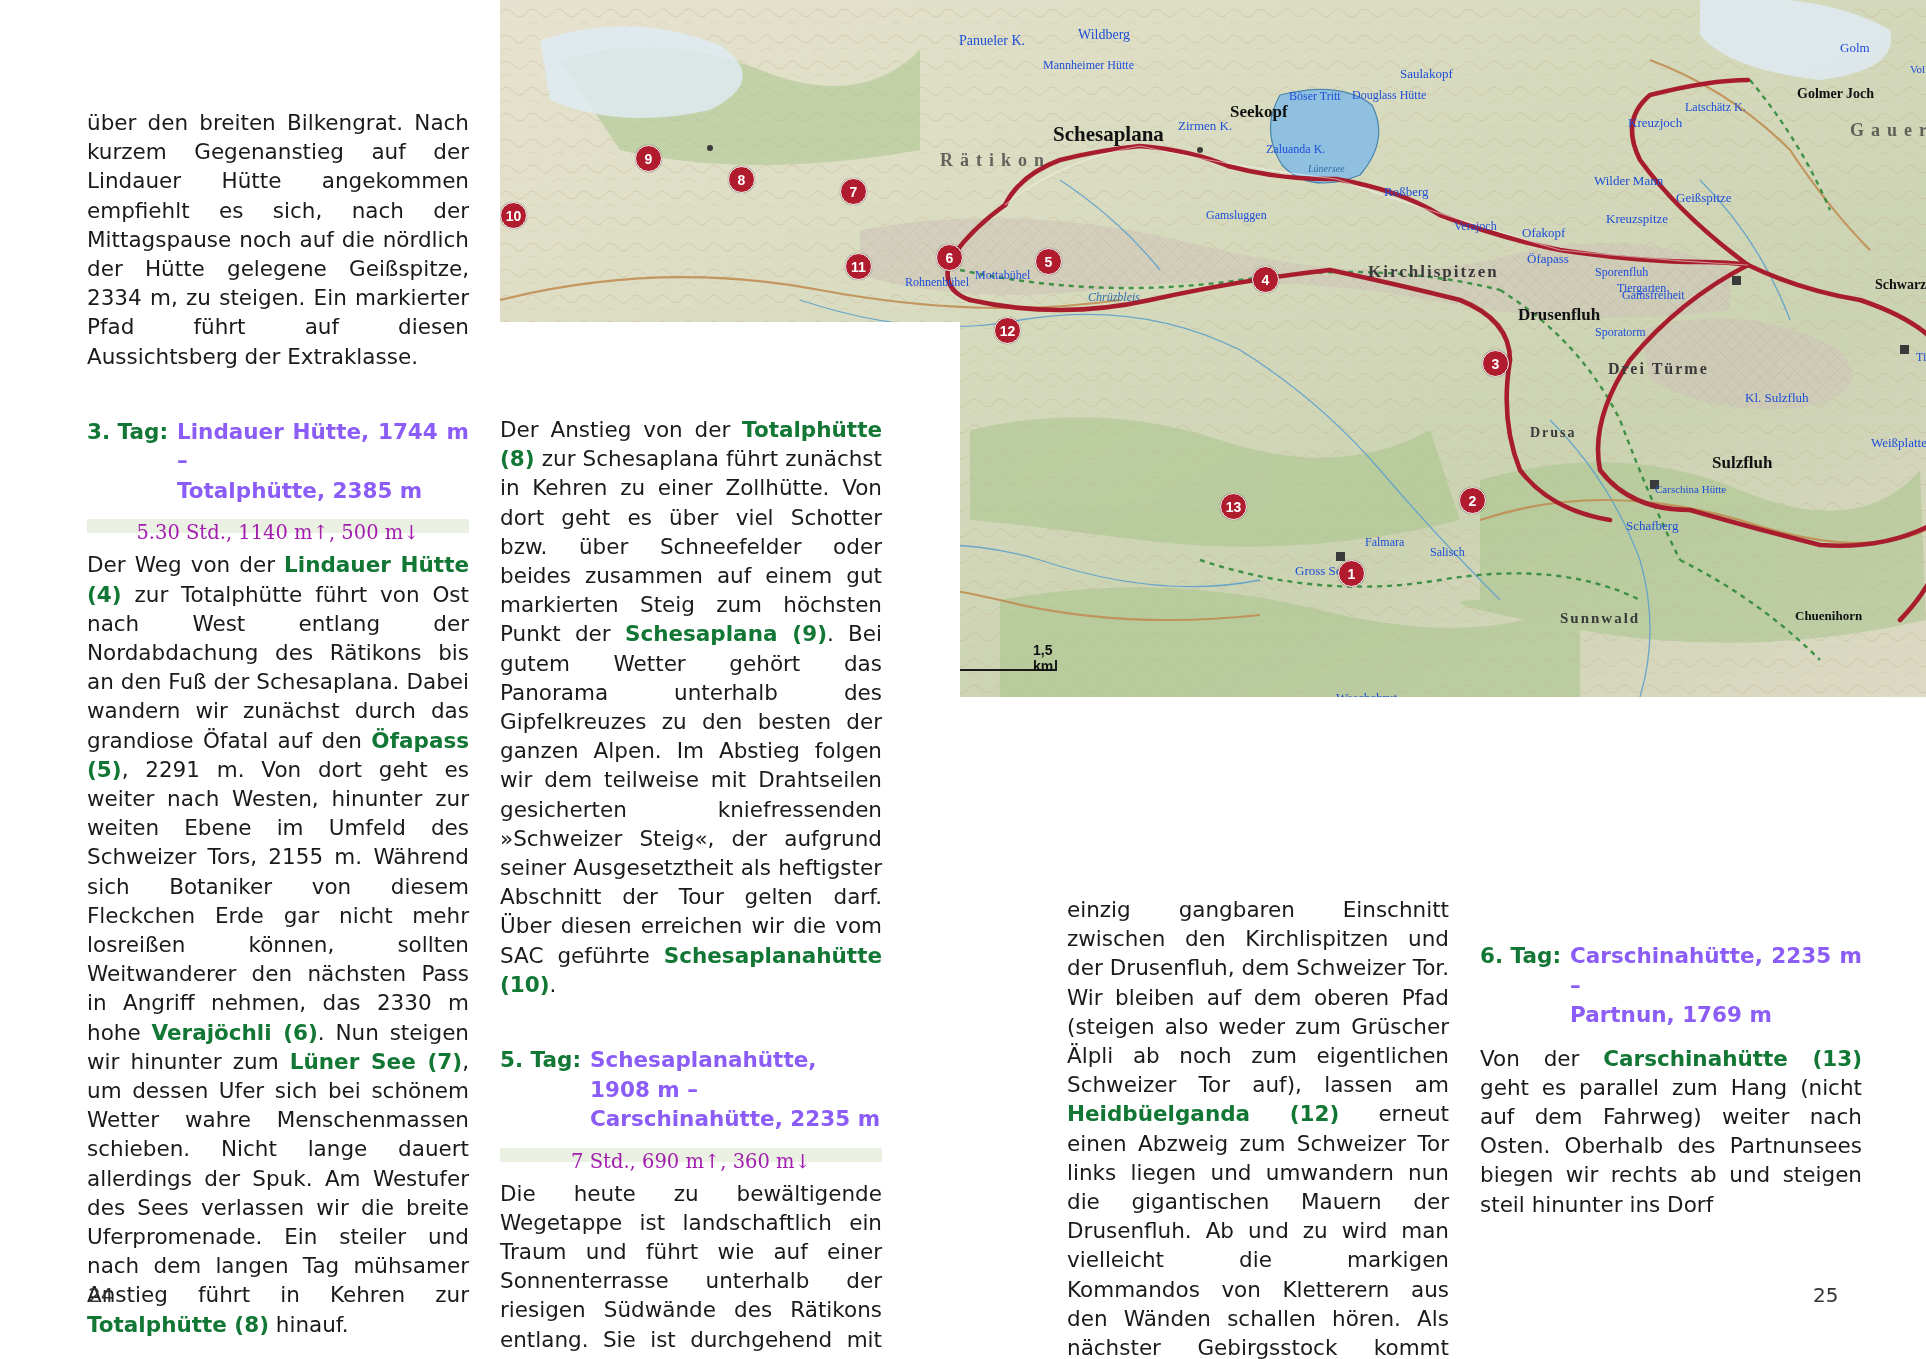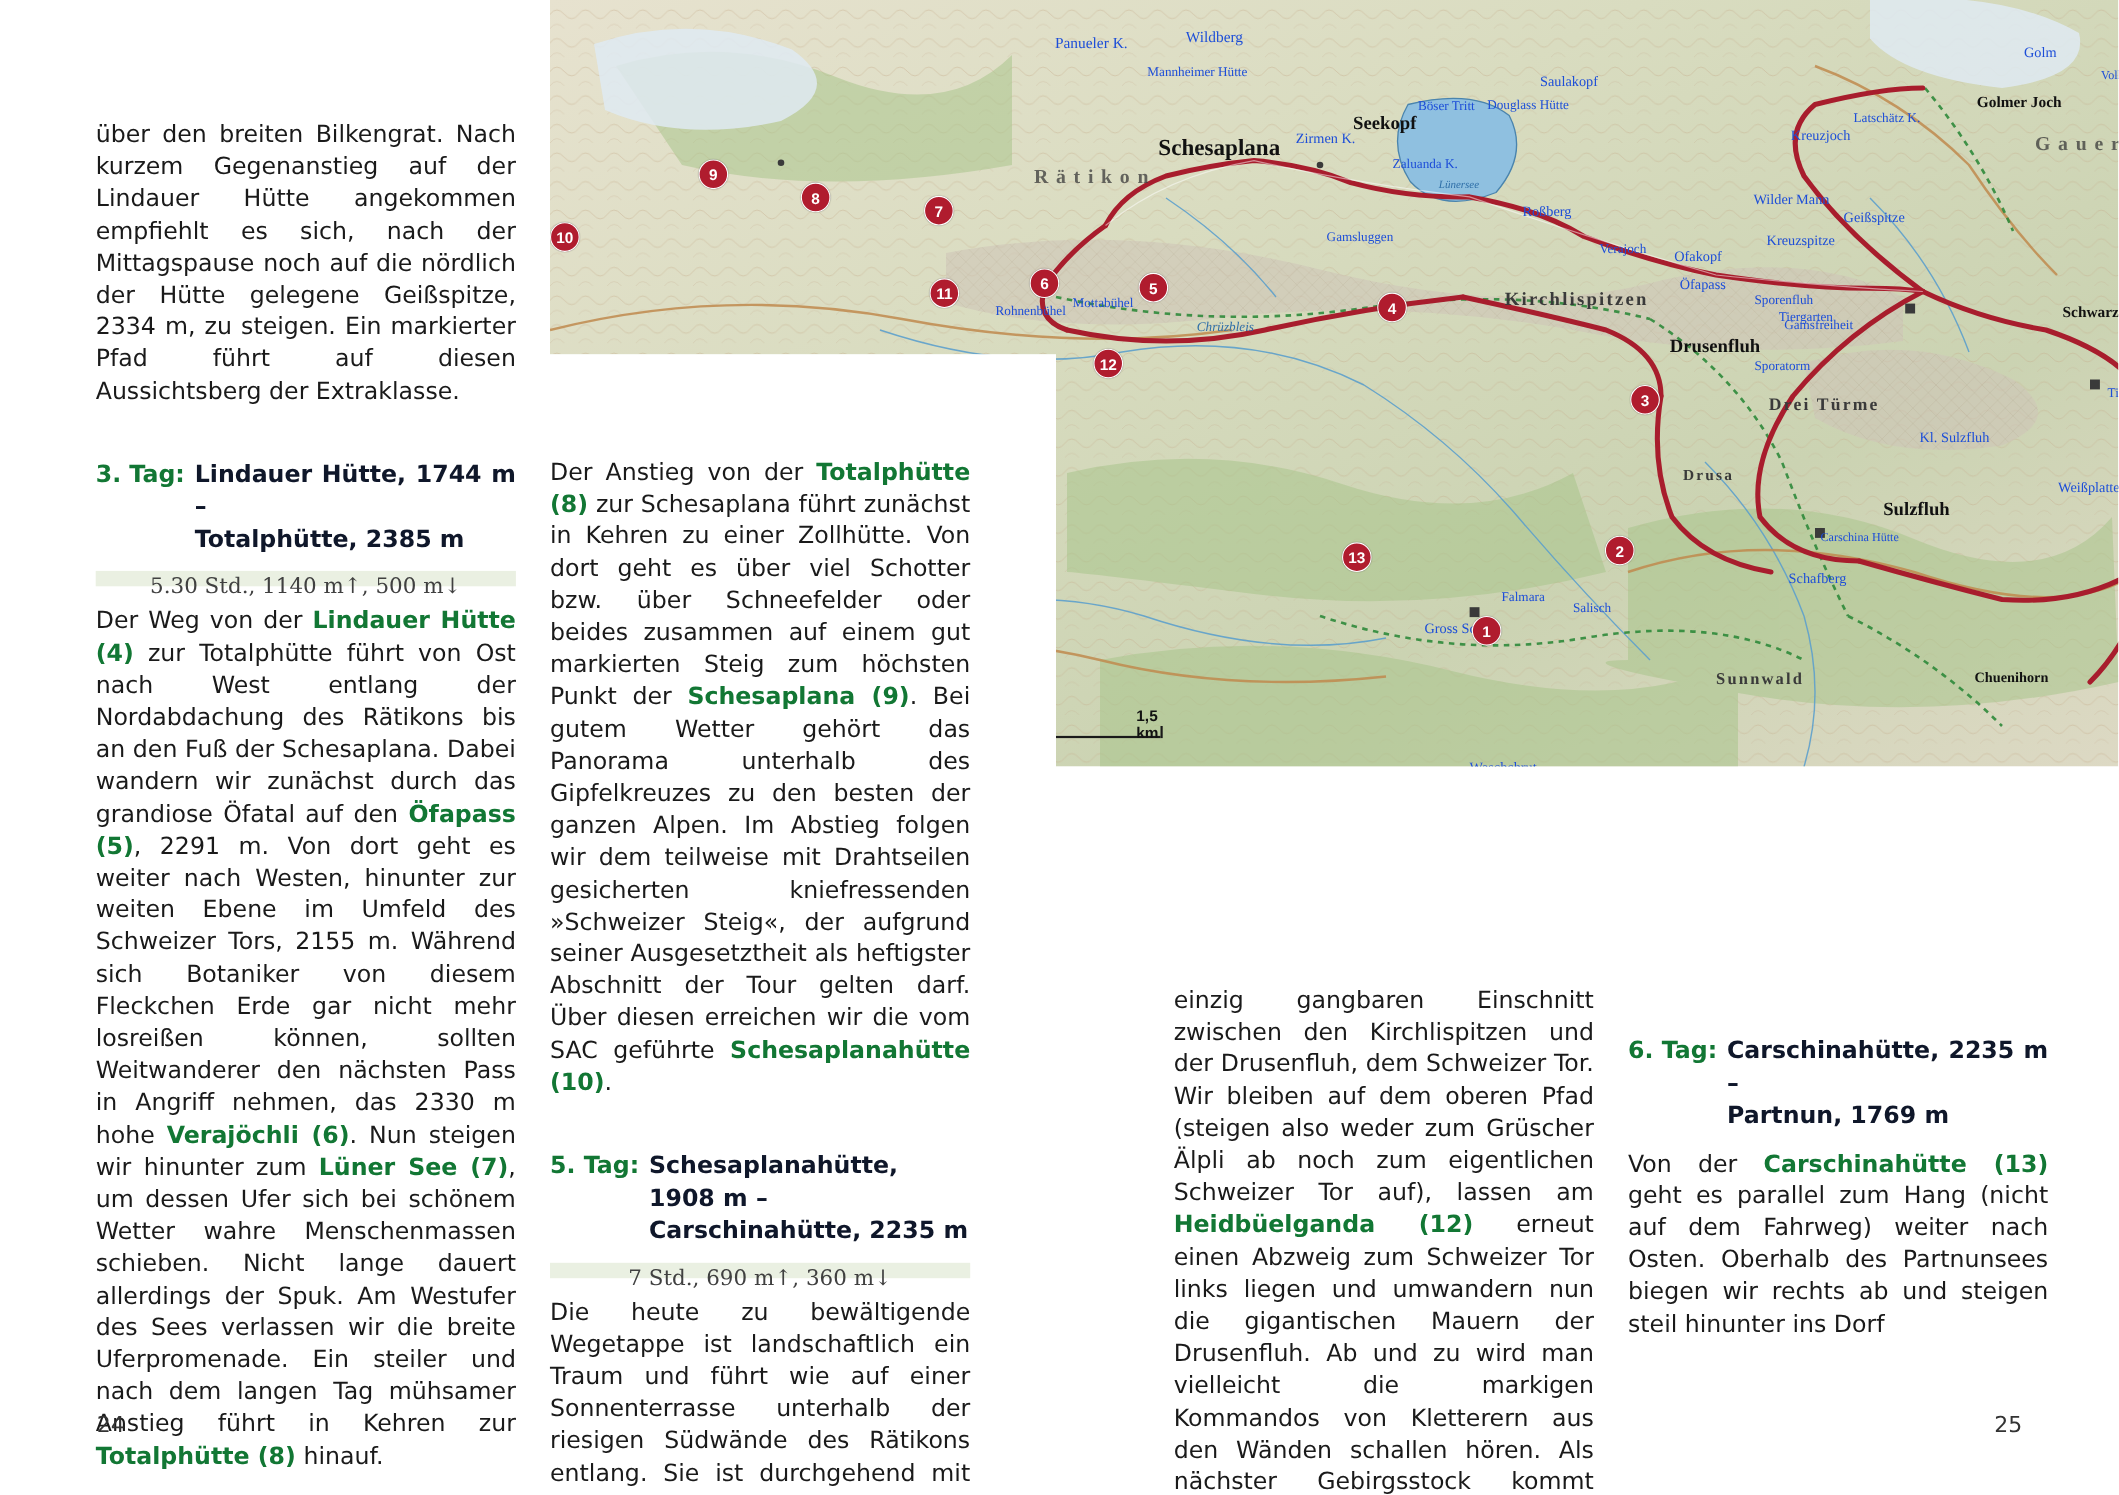--- a/index.html
+++ b/index.html
@@ -18,25 +18,25 @@
 
   p{margin:0 0 0 0;}
 
   .green{color:#127734;font-weight:bold;}
 
   
   .dayhead{display:flex;margin-top:46px;margin-bottom:14px;}
   .dayhead .tag{color:#127734;font-weight:bold;font-size:21.5px;
                 line-height:29.5px;width:90px;flex:0 0 90px;}
   .dayhead .dest{font-weight:bold;font-size:21.5px;line-height:29.5px;
-                 color:#0f172a;}
+                 color:#8b5cf6;}
 
   .statbar{background:#eaf0e2;height:14px;line-height:28px;text-align:center;
            font-family:"DejaVu Serif","Liberation Serif",serif;
-           font-size:19.5px;color:#404040;margin-bottom:17px;margin-top:2px;}
+           font-size:19.5px;color:#a21caf;margin-bottom:17px;margin-top:2px;}
 
   
   .pagenum{position:absolute;font-size:20px;color:#333;}
   #pn-left{left:88px;top:1283px;}
   #pn-right{left:1813px;top:1283px;}
 
   
   .mapwrap{position:absolute;overflow:hidden;}
 
   .mapcanvas{position:absolute;left:0;top:0;width:100%;height:100%;}

